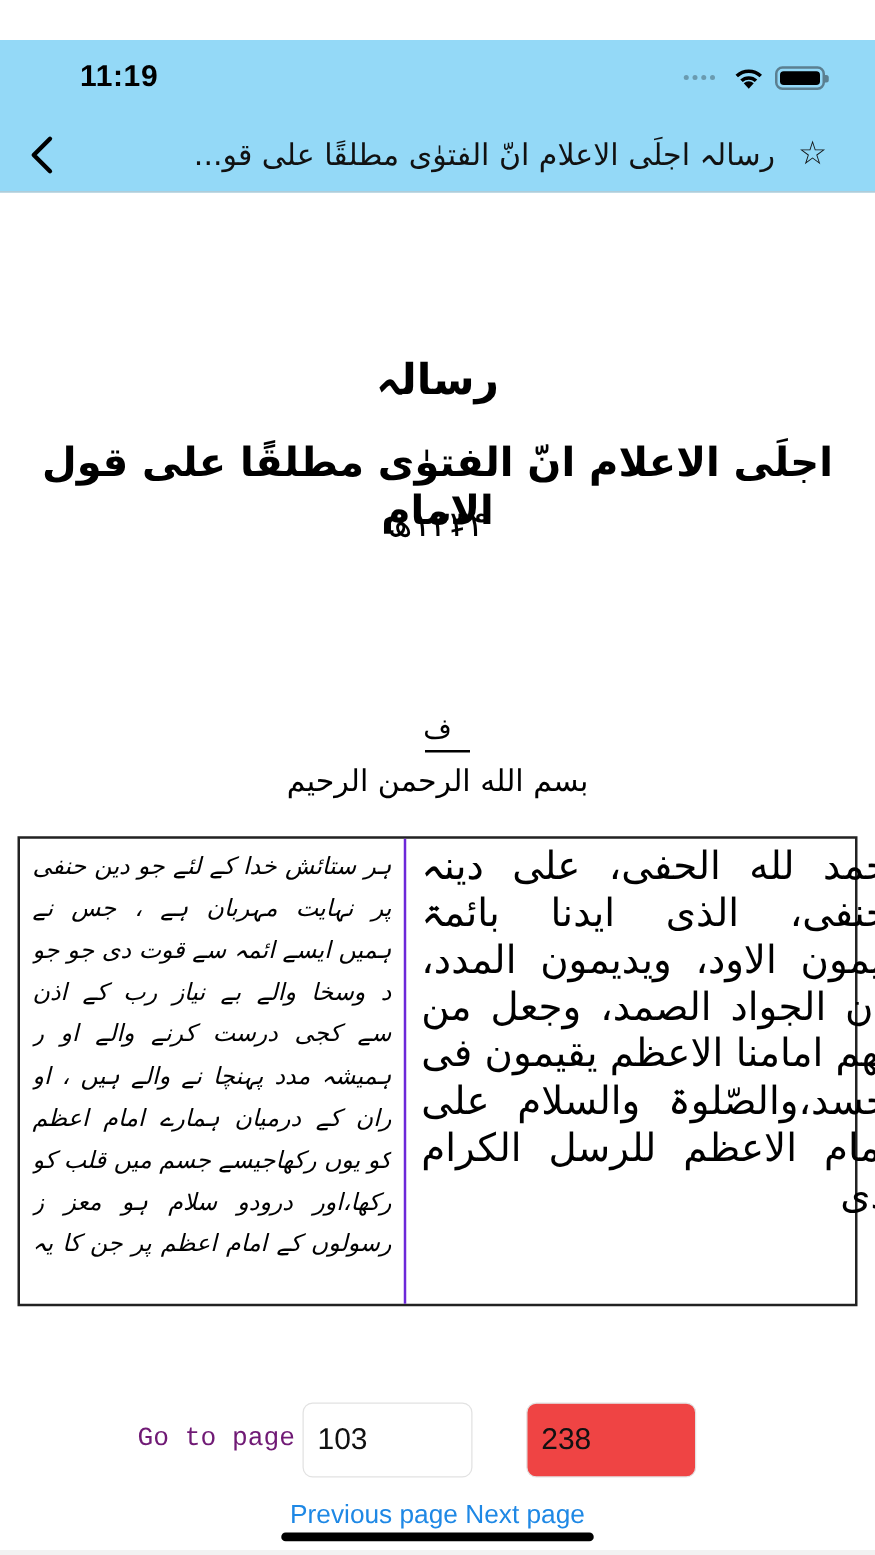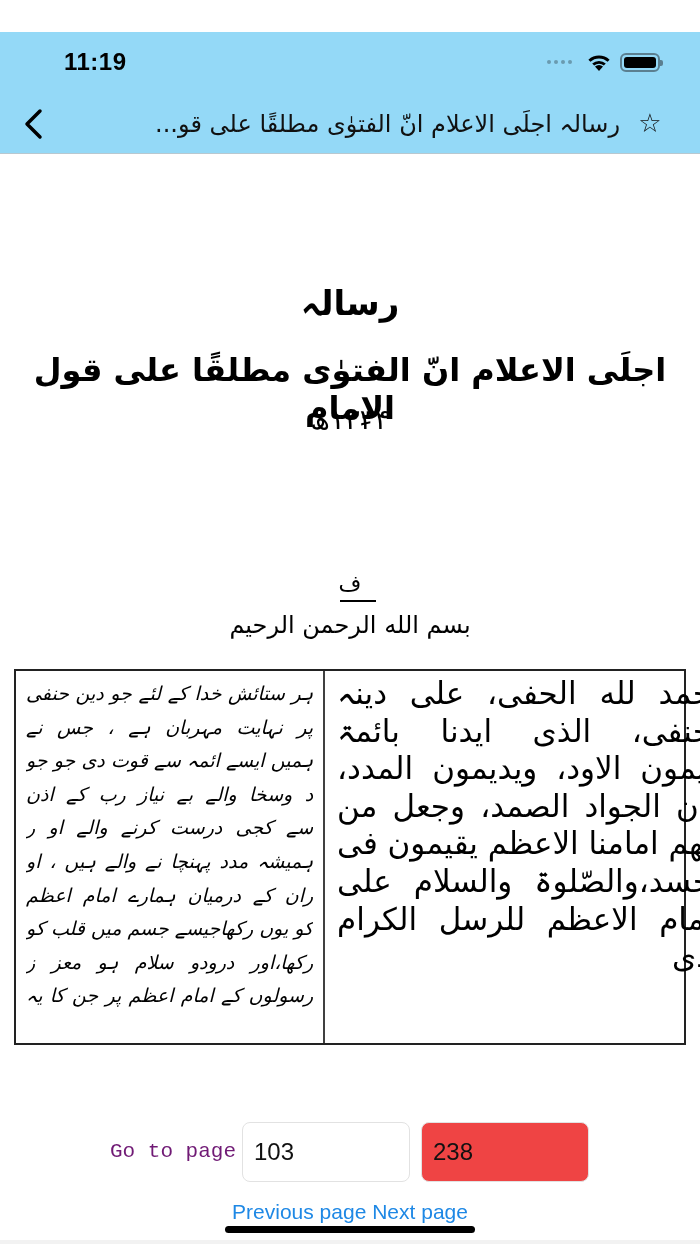--- a/index.html
+++ b/index.html
@@ -141,21 +141,21 @@
       position: absolute;
       left: 14px; top: 546px;
       width: 672px;
       height: 376px;
       border: 2px solid #222;
       display: flex;
     }
     .col-left {
       width: 313px;
       height: 100%;
-      border-right: 2px solid #404040;
+      border-right: 2px solid #6d28d9;
       padding: 6px 10px 0 10px;
       direction: rtl;
       text-align: justify;
       text-align-last: justify;
       font-family: "DejaVu Serif", serif;
       font-style: italic;
       font-size: 19px;
       line-height: 33.6px;
     }
     .col-right {
@@ -178,21 +178,21 @@
       left: 110px; top: 1140px;
       font-family: Liberation Mono, monospace;
       font-size: 21px;
       color: #701a75;
       cursor: pointer;
     }
     .page-input {
       position: absolute;
       top: 1122px;
       height: 60px;
-      width: 168px;
+      width: 136px;
       border: 1px solid #e2e2e2;
       border-radius: 8px;
       font-family: "Liberation Sans", sans-serif;
       font-size: 24px;
       color: #111;
       padding: 0 11px;
       outline: none;
     }
     .input-current { left: 242px; background: #ffffff; }
     .input-total { left: 421px; background: #ef4444; }

